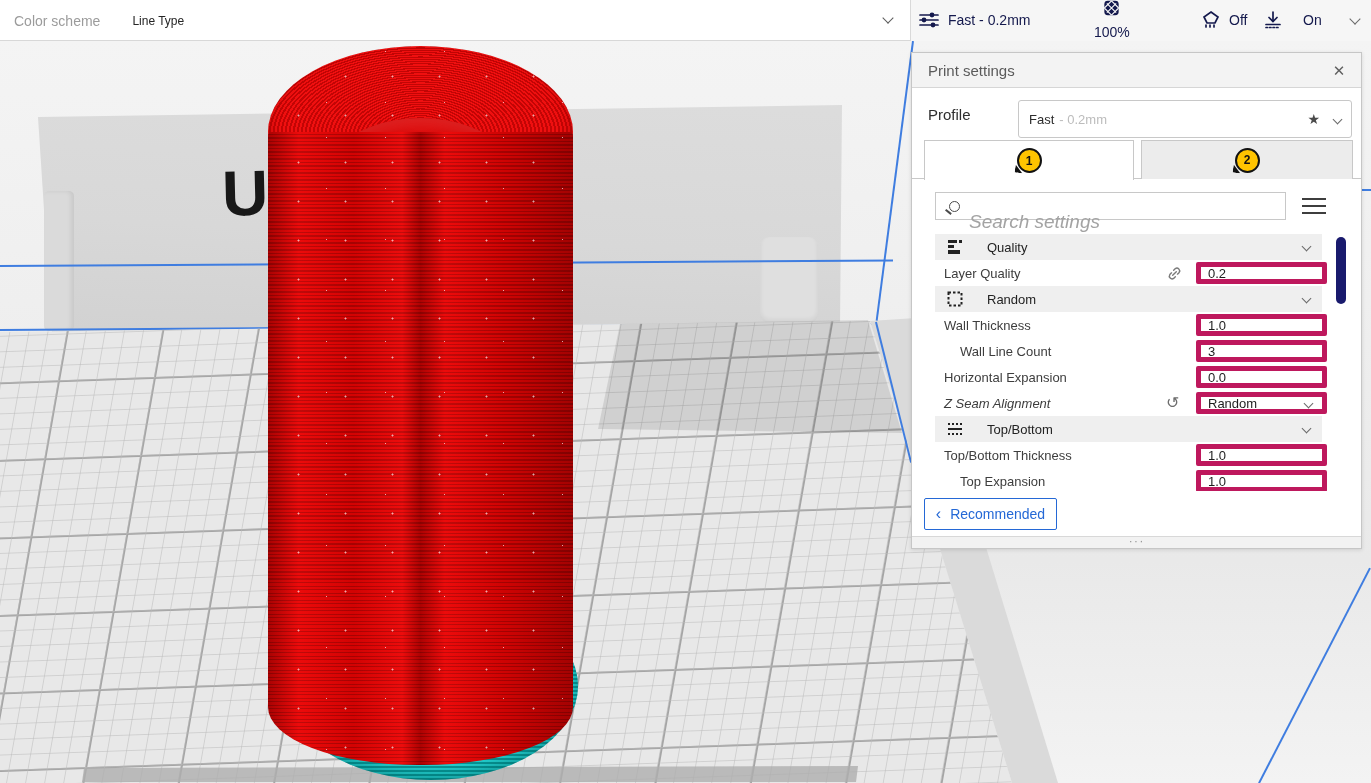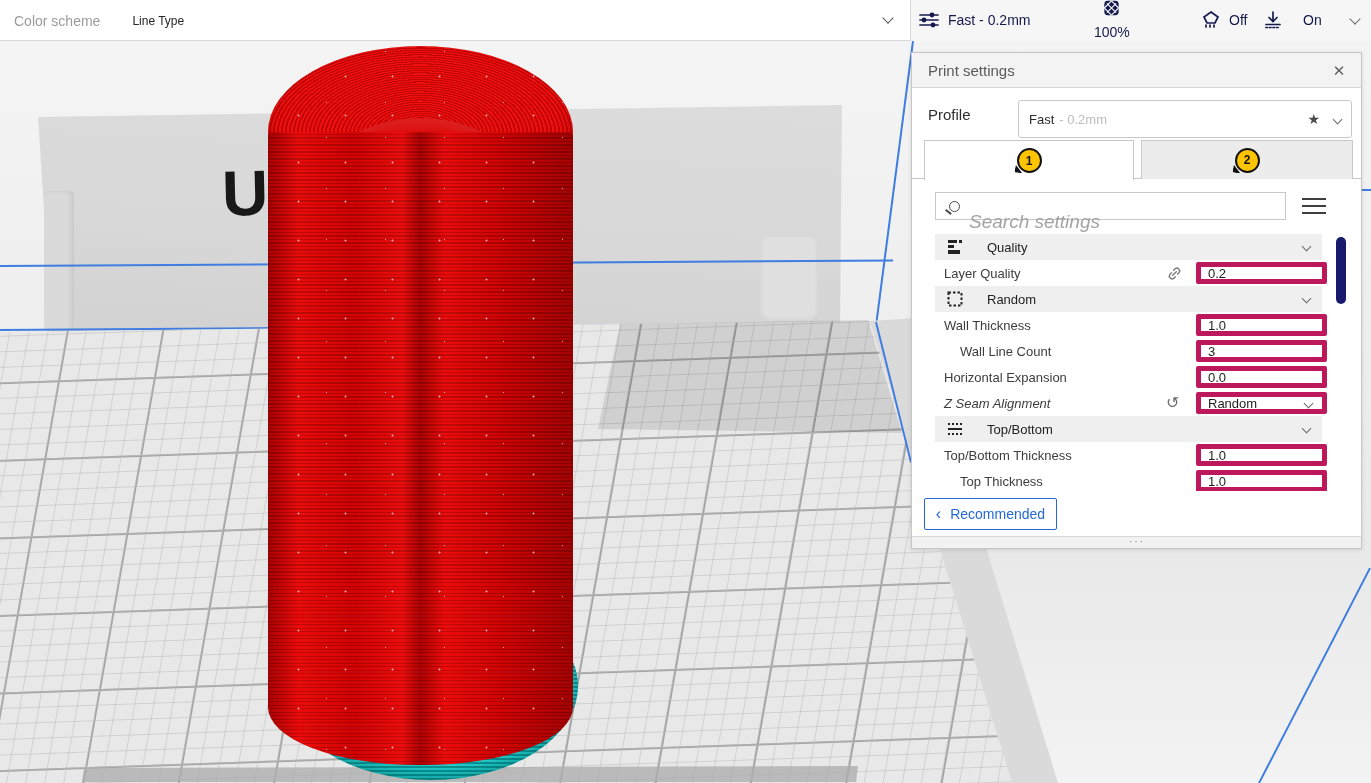--- a/index.html
+++ b/index.html
@@ -351,21 +351,21 @@
 
       <div class="row">
         <span class="row-label">Top/Bottom Thickness</span>
         <div class="ctrl">
           <input type="text" readonly="" value="1.0" style="">
           <span class="unit">mm</span>
         </div>
       </div>
 
       <div class="row">
-        <span class="row-label child">Top Thickness</span>
+        <span class="row-label child">Top Expansion</span>
         <div class="ctrl">
           <input type="text" readonly="" value="1.0" style="">
           <span class="unit">mm</span>
         </div>
       </div>
 
     </div>
 
     <div class="p-scrollbar">
       <div class="p-thumb"></div>

